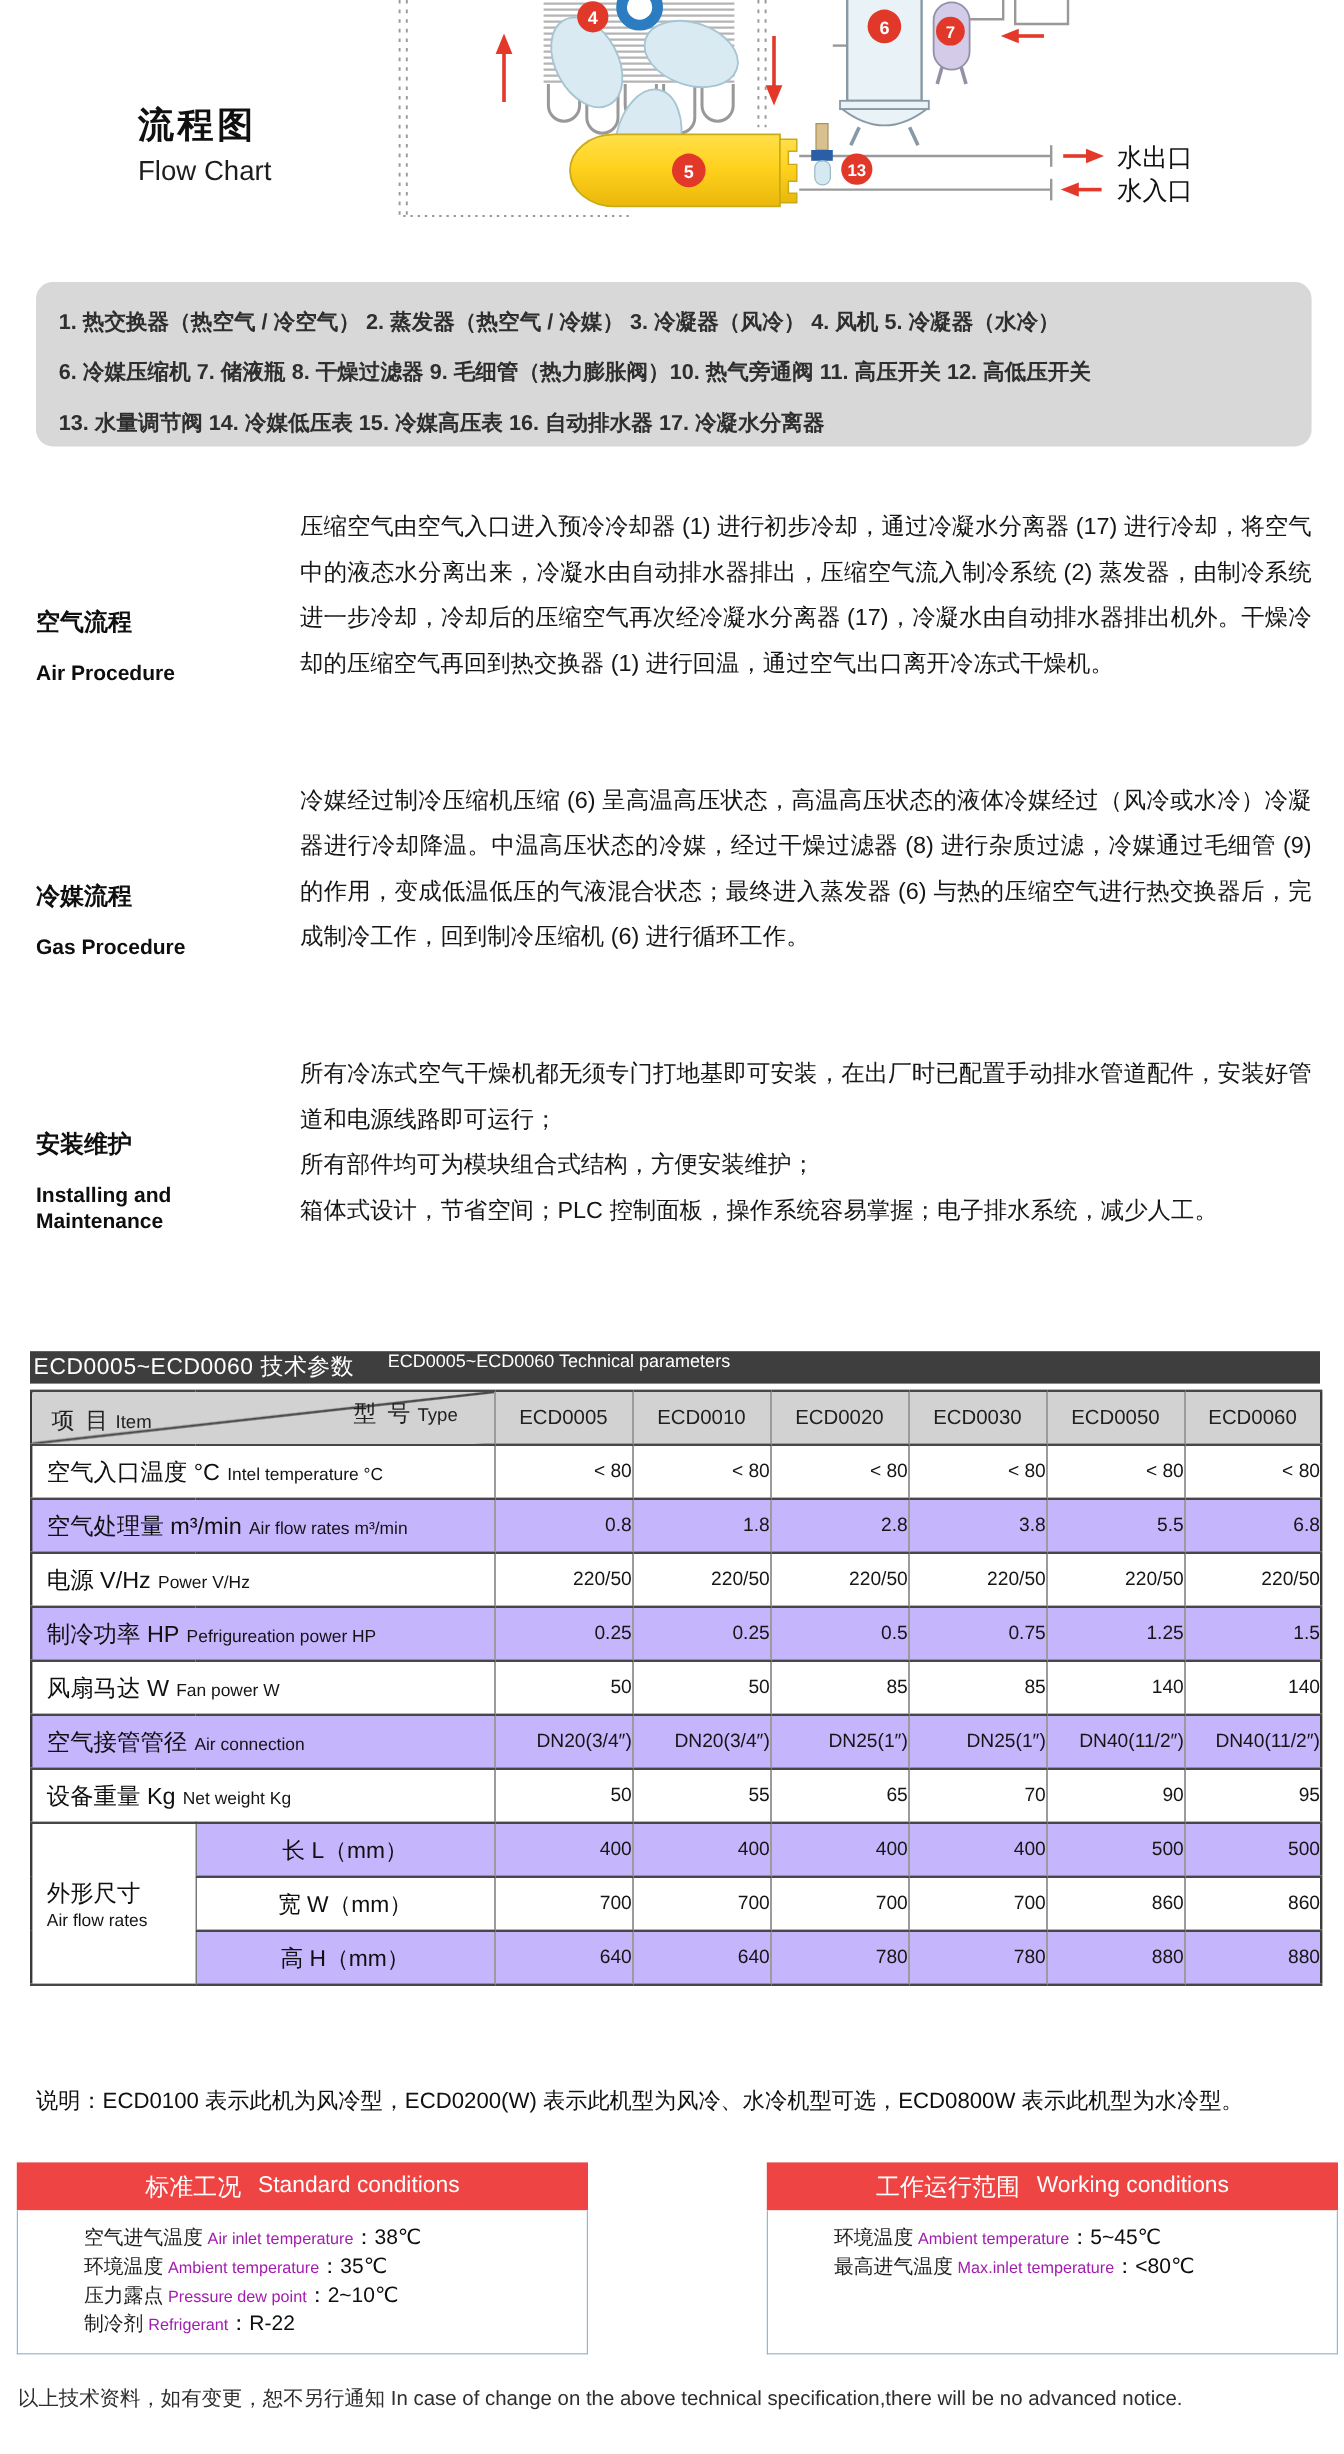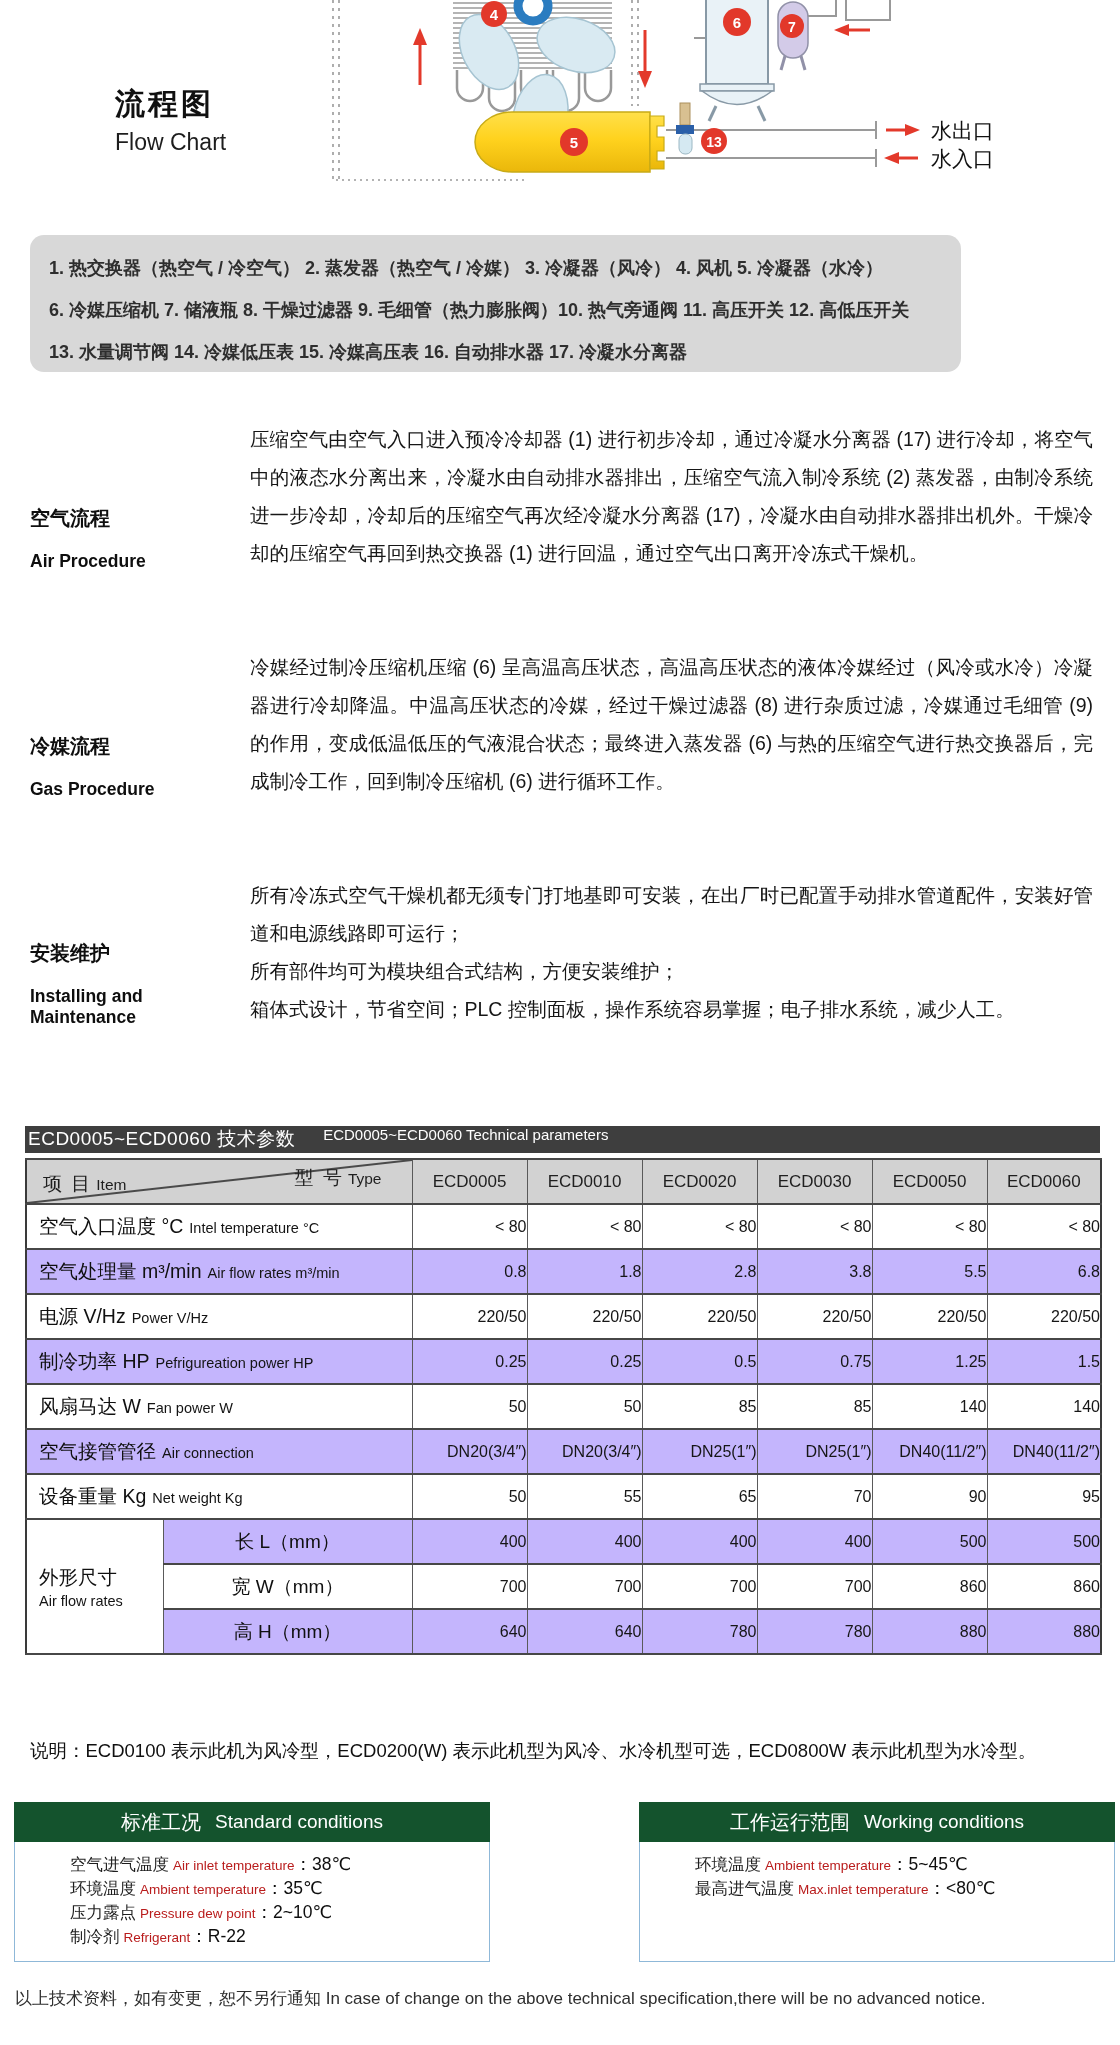--- a/index.html
+++ b/index.html
@@ -7,21 +7,21 @@
     width:1120px;height:2045px;position:relative;background:#ffffff;
     font-family:"Liberation Sans","DejaVu Sans",sans-serif;color:#111;
     overflow:hidden;
   }
   
   #flow-svg{position:absolute;left:0;top:0;}
   #page-title{position:absolute;left:115px;top:84px;}
   #page-title .zh{font-size:30px;font-weight:bold;color:#101010;letter-spacing:3px;}
   #page-title .en{font-size:23px;color:#1d1d1d;margin-top:4px;}
   
-  #legend-box{position:absolute;left:30px;top:235px;width:931px;height:137px;
+  #legend-box{position:absolute;left:30px;top:235px;width:1063px;height:137px;
     background:#d8d8d8;border-radius:14px;box-sizing:border-box;padding:12px 0 0 19px;}
   .legend-line{font-size:18px;font-weight:600;color:#2e2e2e;line-height:42px;white-space:nowrap;}
   
   .section{position:absolute;left:30px;width:1063px;display:flex;align-items:flex-end;}
   .sec-title{width:220px;padding-top:1px;}
   .sec-title .zh{font-size:20px;font-weight:bold;color:#0e0e0e;}
   .sec-title .en{font-size:17.5px;font-weight:bold;color:#0e0e0e;line-height:1.2;margin-top:19px;width:160px;}
   .sec-body{flex:1;font-size:19.5px;line-height:38px;text-align:justify;color:#161616;}
   .sec-body .bline{text-align:justify;}
   
@@ -47,27 +47,27 @@
   .val{text-align:right;font-size:16px;color:#161616;}
   .dim-head{padding-left:12px !important;background:#fff;}
   .dim-head .zh{font-size:19.5px;color:#101010;}
   .dim-head .en{font-size:14.5px;color:#141414;margin-top:2px;}
   .dim-label{text-align:center;font-size:19px;color:#101010;}
   
   #note-line{position:absolute;left:30px;top:1738px;font-size:18.5px;color:#101010;white-space:nowrap;}
   
   .cond-box{position:absolute;top:1802px;width:476px;}
   #cond-standard{left:14px;} #cond-working{left:639px;}
-  .cond-head{height:40px;background:#14532d;color:#fff;display:flex;align-items:center;justify-content:center;gap:14px;}
+  .cond-head{height:40px;background:#ef4444;color:#fff;display:flex;align-items:center;justify-content:center;gap:14px;}
   .cond-head .zh{font-size:20px;} .cond-head .en{font-size:19px;}
   .cond-body{height:120px;border:1px solid #8fb8d8;border-top:none;box-sizing:border-box;
     padding:11px 0 0 55px;background:#fff;}
   .cond-item{line-height:23px;white-space:nowrap;}
   .ci-zh{font-size:16.5px;color:#1d1d1d;}
-  .ci-en{font-size:13.5px;color:#b91c1c;margin-left:4px;margin-top:48px;}
+  .ci-en{font-size:13.5px;color:#a21caf;margin-left:4px;margin-top:48px;}
   .ci-val{font-size:17.5px;color:#0e0e0e;}
   
   #footer-note{position:absolute;left:15px;top:1987px;font-size:17px;color:#2e2e2e;white-space:nowrap;}
 </style>
 </head>
 <body>
 
 <svg id="flow-svg" width="1120" height="185" viewBox="0 0 1120 185">
   <defs>
     <linearGradient id="gold" x1="0" y1="0" x2="0" y2="1">

